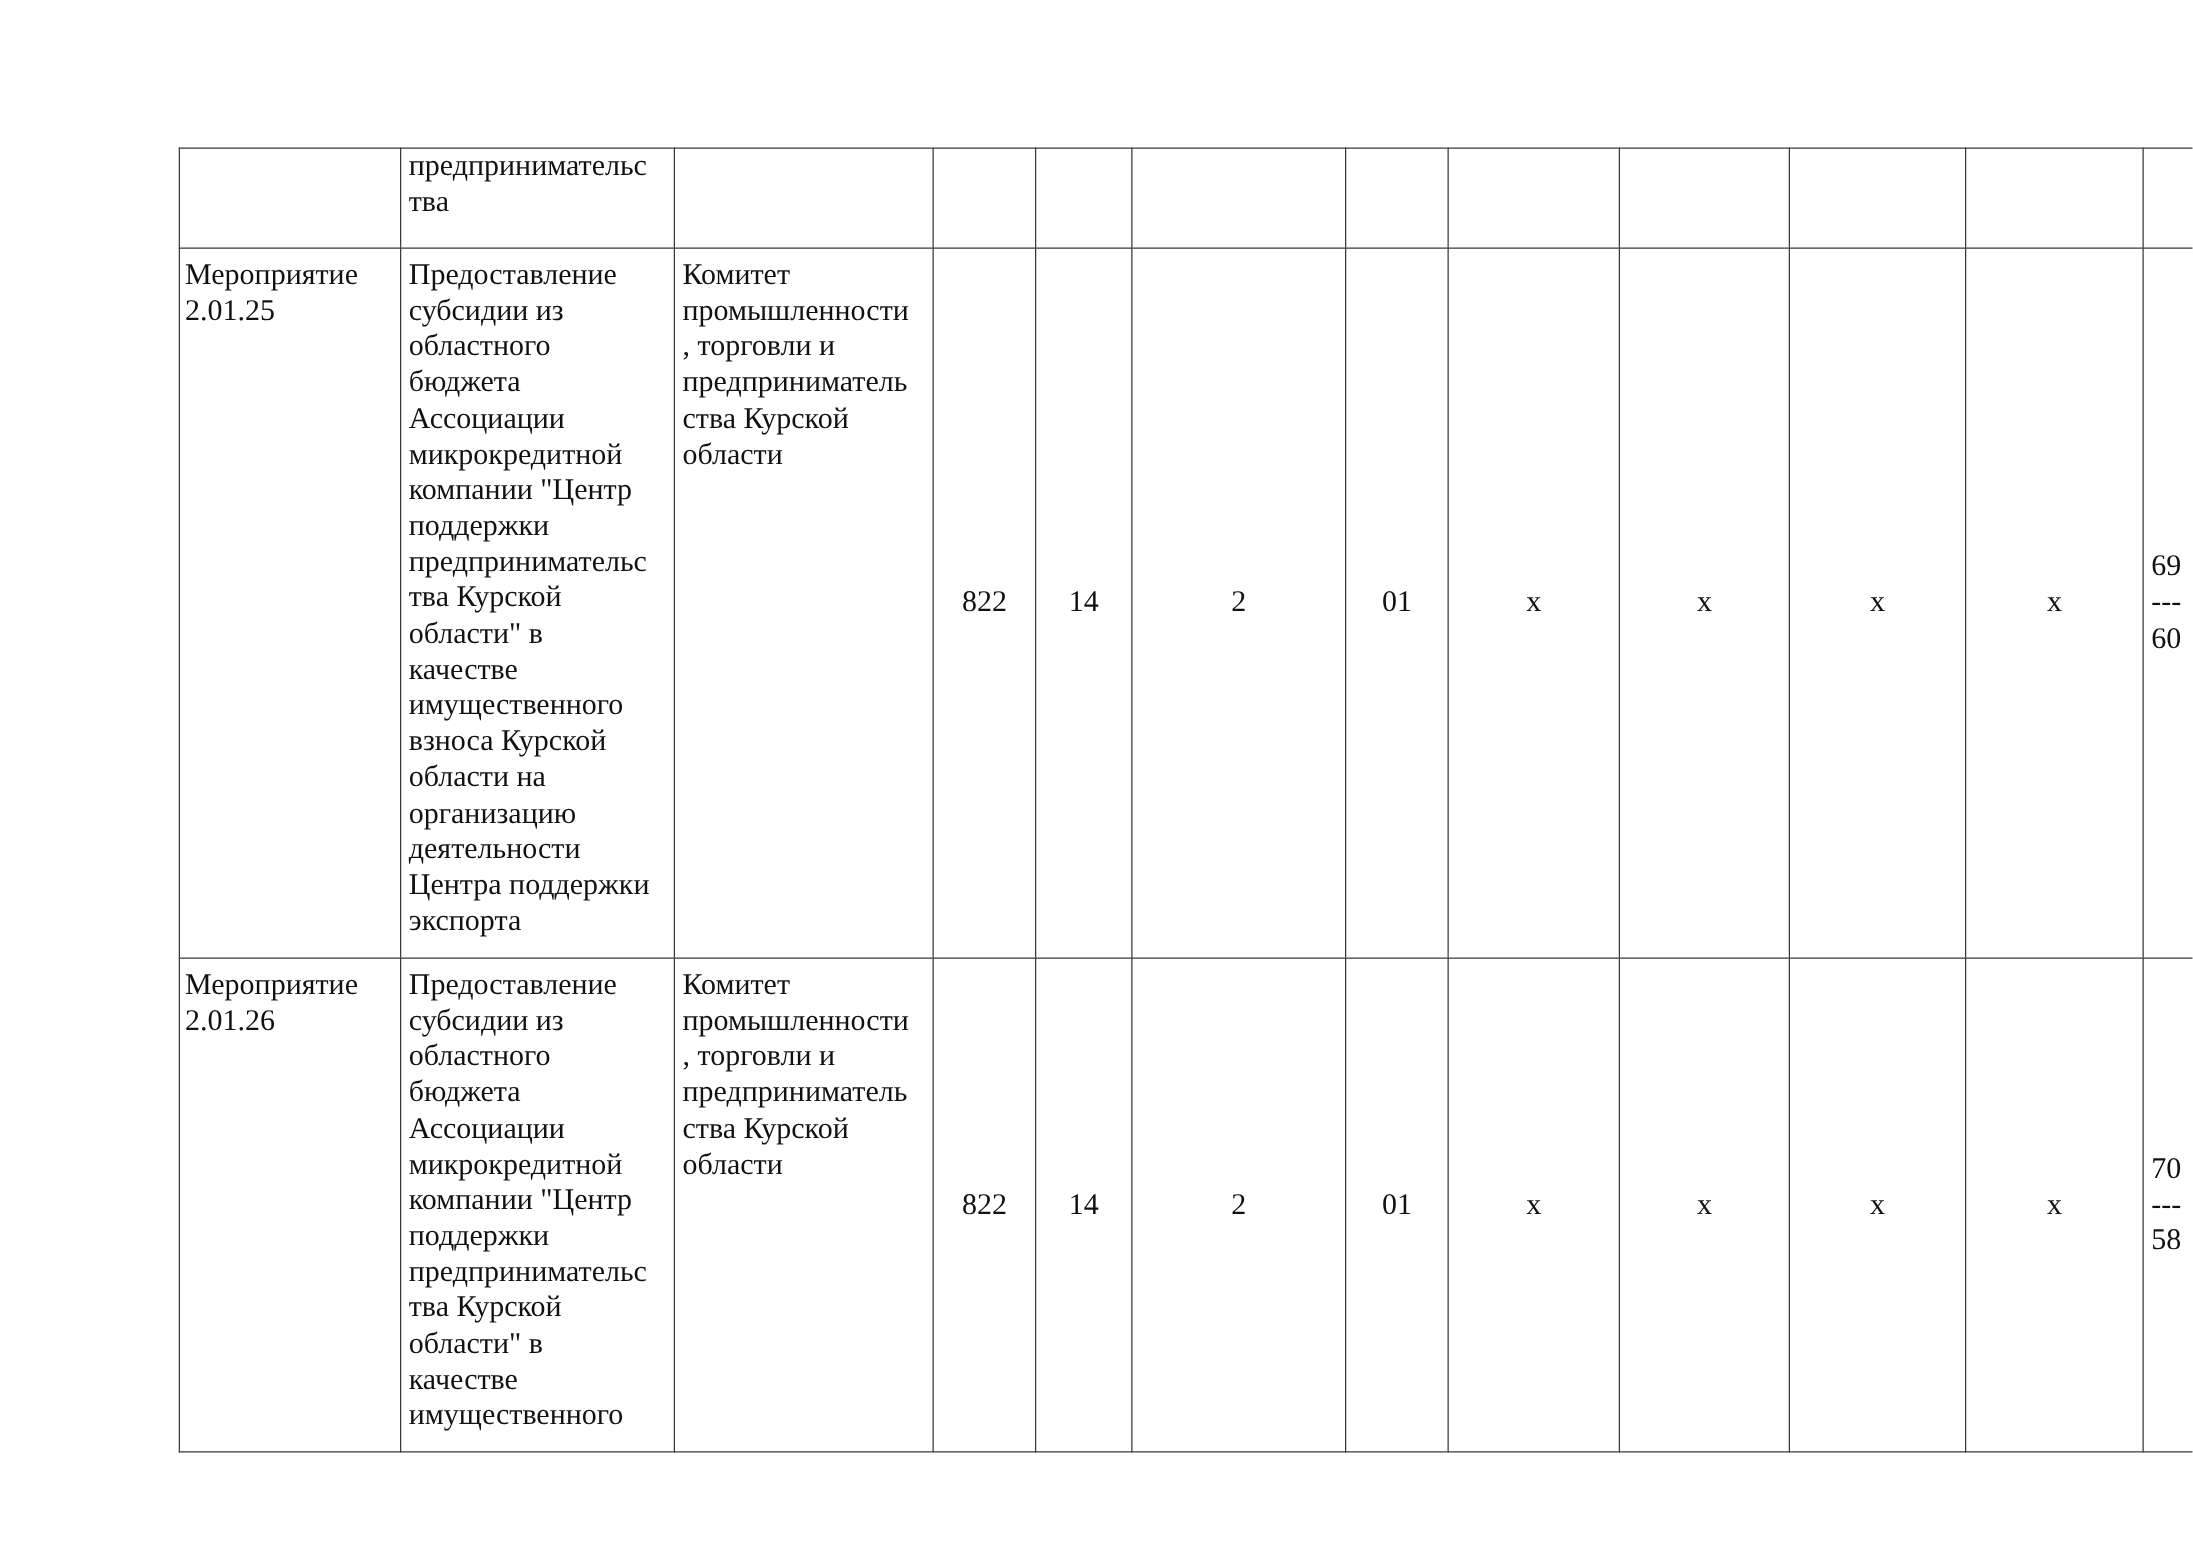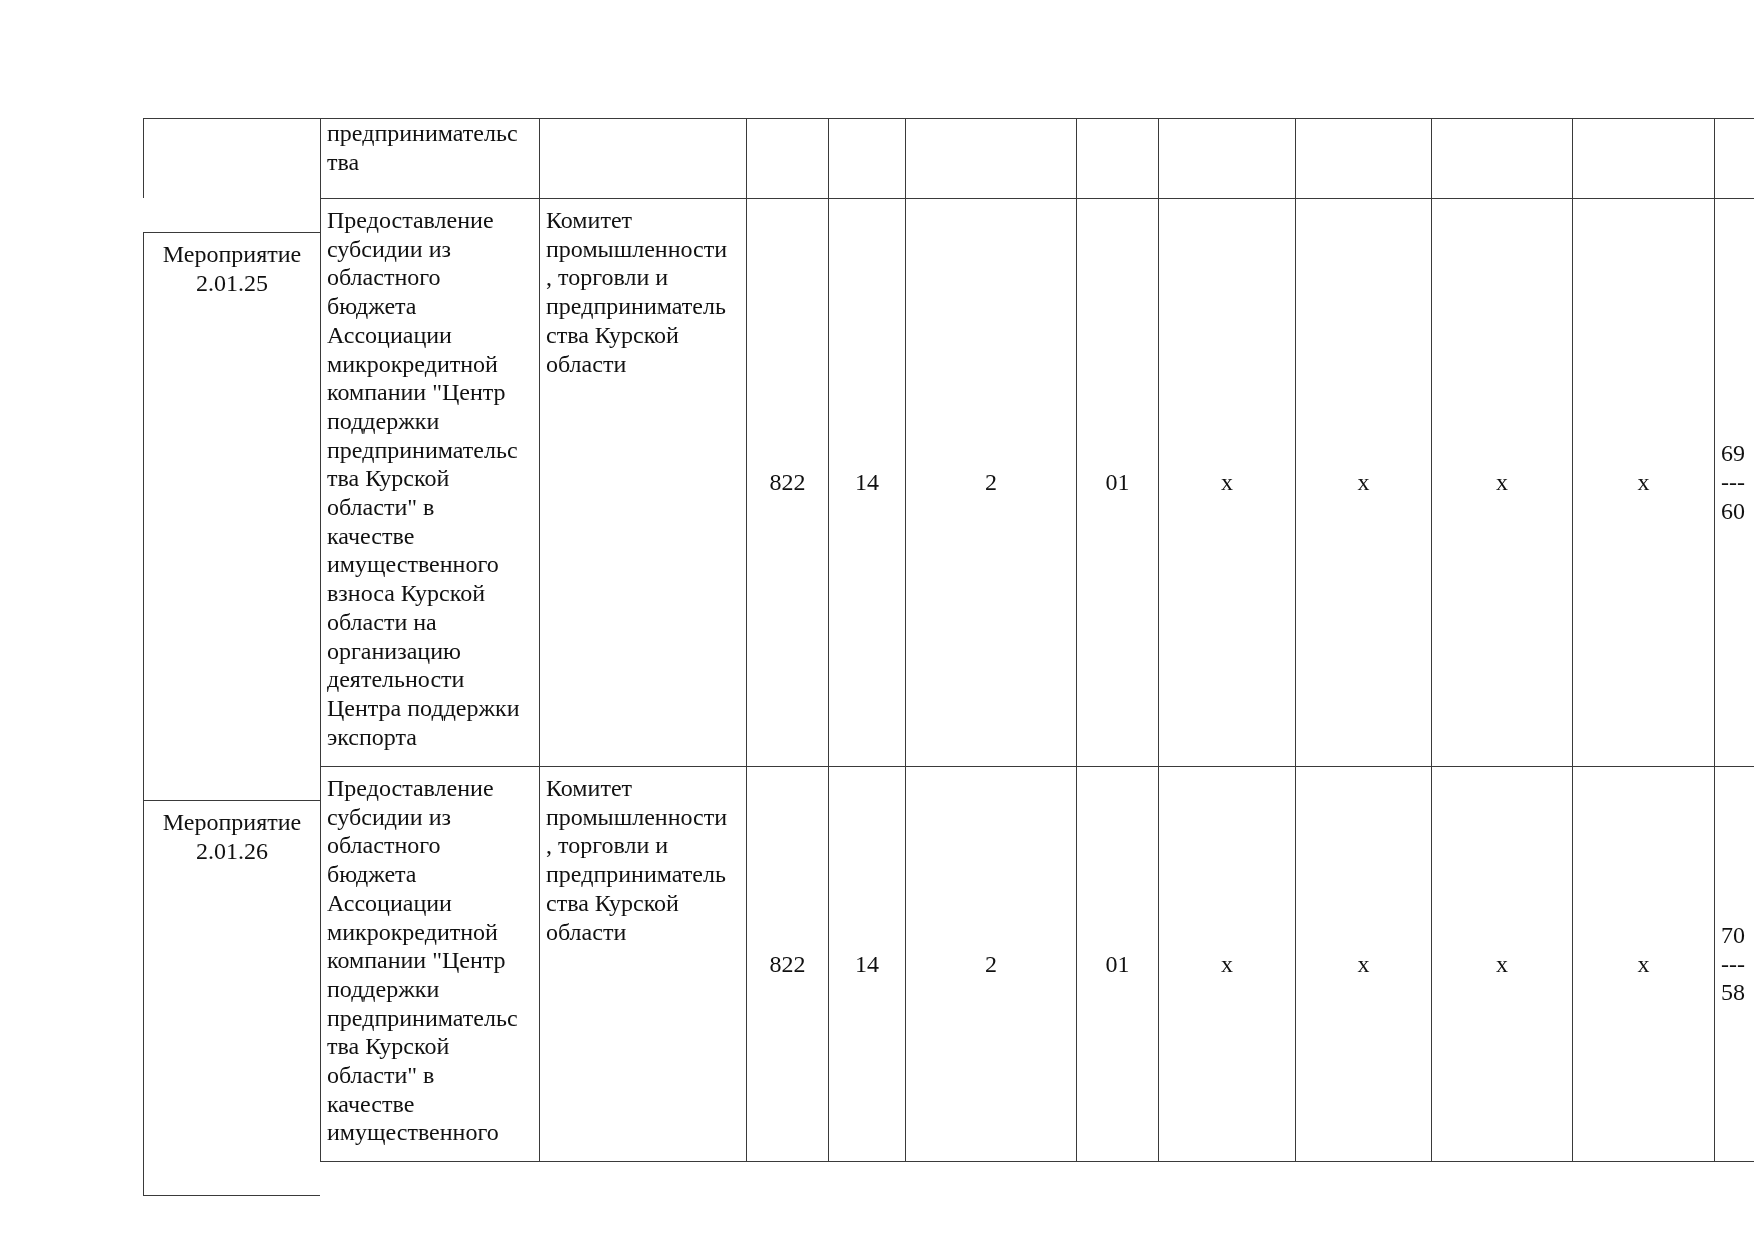--- a/index.html
+++ b/index.html
@@ -45,23 +45,21 @@
     }
     .cell.last-row {
       border-bottom: 1.5px solid #3a3a3a;
     }
     .text-top {
       padding: 7px 6px 0 6px;
       white-space: pre-line;
     }
     .text-center-top {
       padding: 7px 4px 0 4px;
-      text-align: center;
       white-space: pre-line;
-      margin-top: 34px;
     }
     .v-center {
       display: flex;
       align-items: center;
       justify-content: center;
       text-align: left;
     }
     .v-center-left {
       display: flex;
       align-items: center;

